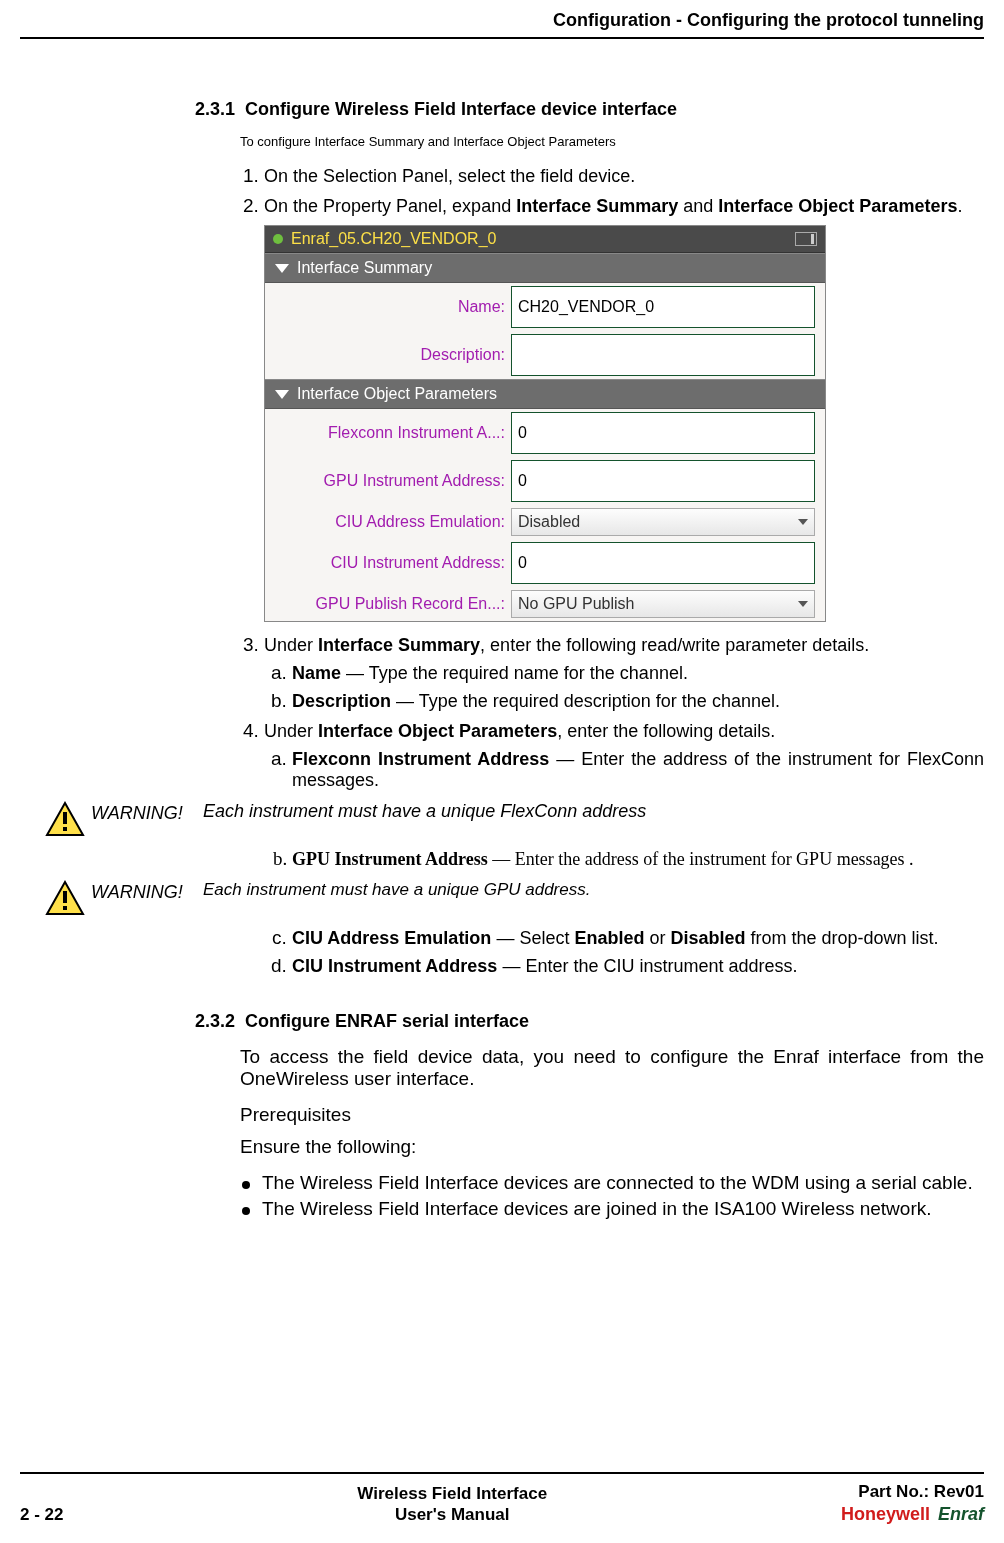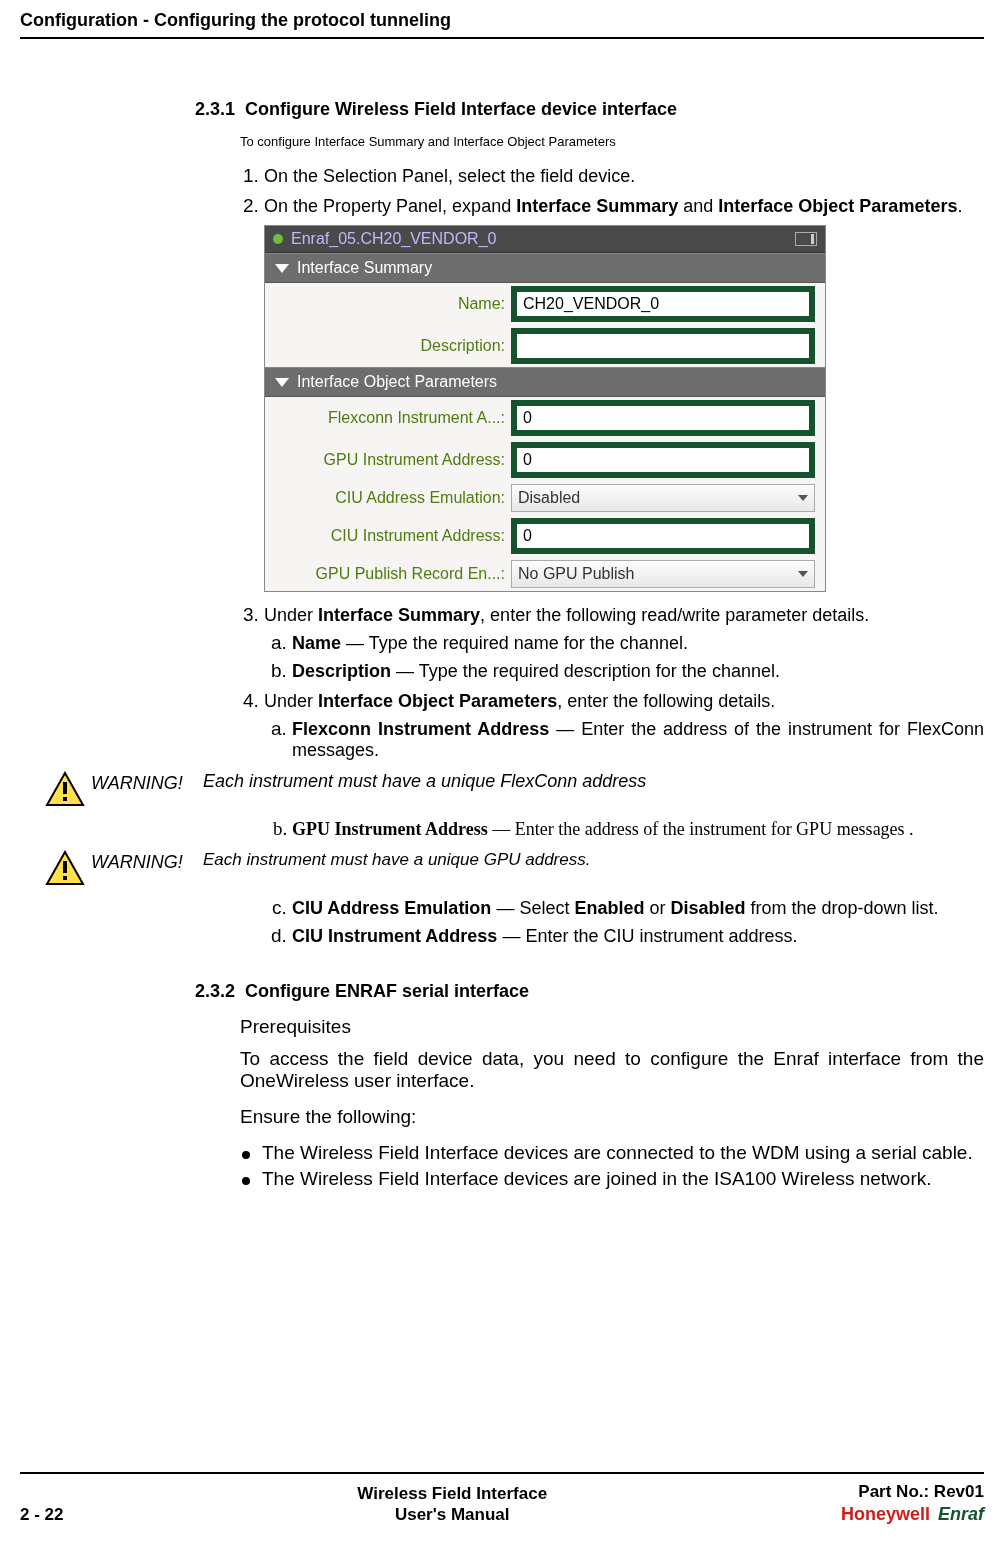--- a/index.html
+++ b/index.html
@@ -12,21 +12,21 @@
     background: #fff;
   }
   .page {
     width: 1004px;
     min-height: 1543px;
     position: relative;
     box-sizing: border-box;
     padding: 10px 20px 0 20px;
   }
   .running-head {
-    text-align: left;
+    text-align: right;
     font-weight: bold;
     font-size: 18px;
     padding-bottom: 6px;
     border-bottom: 2px solid #000;
     margin-bottom: 60px;
   }
   .content-col {
     margin-left: 220px;
     padding-right: 0;
   }
@@ -74,21 +74,21 @@
   .ui-panel {
     width: 560px;
     margin: 8px 0 12px 0;
     border: 1px solid #888;
     font-family: "Segoe UI", Tahoma, sans-serif;
     font-size: 16px;
     background: #f7f5f3;
   }
   .ui-titlebar {
     background: #4a4a4a;
-    color: #c4b5fd;
+    color: #fde047;
     display: flex;
     align-items: center;
     justify-content: space-between;
     padding: 4px 8px;
     border-bottom: 1px solid #333;
   }
   .ui-titlebar .dot {
     width: 10px; height:10px; border-radius:50%; background:#6fbf3f; display:inline-block; margin-right:8px;
   }
   .ui-titlebar .right-icon {
@@ -103,24 +103,24 @@
     border-bottom: 1px solid #555;
     display:flex; align-items:center; gap:8px;
   }
   .tri {
     width:0; height:0; border-left:7px solid transparent; border-right:7px solid transparent; border-top:9px solid #fff; display:inline-block;
   }
   .ui-row {
     display:flex; align-items:center; padding:3px 10px; gap:6px;
   }
   .ui-row label {
-    width: 230px; text-align:right; color:#4d7c0f; font-size:16px;
+    width: 230px; text-align:right; color:#a21caf; font-size:16px;
   }
   .ui-row input.txt {
-    flex:1; height:24px; border:6px solid #14532d; background:#fff; padding:0 6px; font-size:16px;
+    flex:1; height:24px; border:1px solid #14532d; background:#fff; padding:8px 6px; font-size:16px;
   }
   .ui-row .select {
     flex:1; height:26px; border:1px solid #aaa; background:linear-gradient(#fdfdfd,#e7e7e7); display:flex; align-items:center; justify-content:space-between; padding:0 6px; font-size:16px; color:#333;
   }
   .ui-row .select .chev {
     width:0;height:0;border-left:5px solid transparent;border-right:5px solid transparent;border-top:6px solid #555;
   }
 
   
   .warning-row {
@@ -320,22 +320,22 @@
       <li><span class="b">CIU Instrument Address</span><span> — Enter the CIU instrument address.</span></li>
     </ol>
 
     <div style="height:28px;"></div>
 
     <div class="sec-heading">
       <span>2.3.2</span>
       <span>Configure ENRAF serial interface</span>
     </div>
 
+    <div class="para">To access the field device data, you need to configure the Enraf interface from the OneWireless user interface.</div>
     <div class="para" style="margin-bottom:10px;">Prerequisites</div>
-    <div class="para">To access the field device data, you need to configure the Enraf interface from the OneWireless user interface.</div>
     <div class="para" style="margin-top:4px;">Ensure the following:</div>
     <ul class="bullets">
       <li>The Wireless Field Interface devices are connected to the WDM using a serial cable.</li>
       <li>The Wireless Field Interface devices are joined in the ISA100 Wireless network.</li>
     </ul>
 
   </div>
 
   <div class="footer">
     <div class="left">2 - 22</div>

